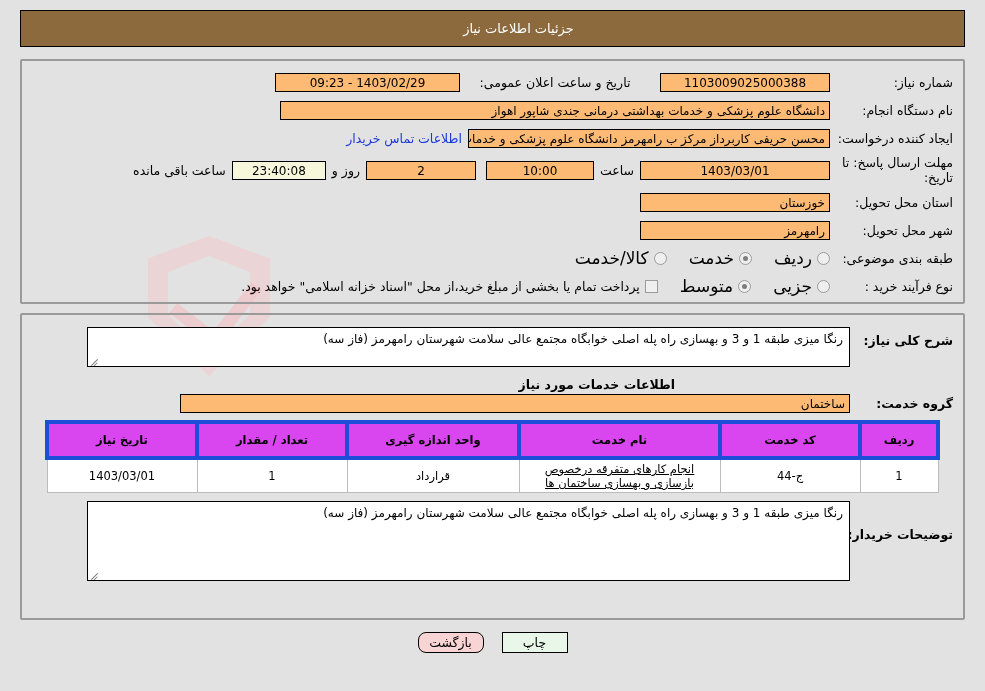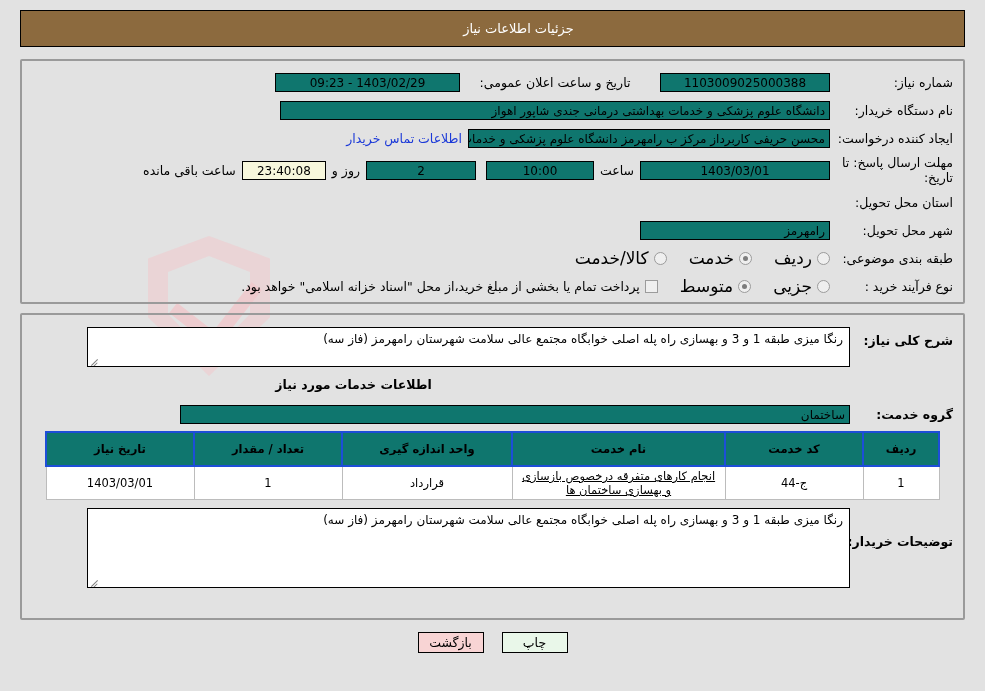--- a/index.html
+++ b/index.html
@@ -113,21 +113,21 @@
     font-size: 12.5px;
     color: #000;
     text-align: right;
     white-space: nowrap;
   }
   .lbl.w150 { width: 123px; }
   .lbl.bold { font-weight: bold; }
 
   .fld {
     border: 1px solid #000;
-    background: #0f766e;
+    background: #fdba74;
     height: 19px;
     line-height: 19px;
     font-size: 12px;
     padding: 0 4px;
     box-sizing: border-box;
     text-align: center;
     overflow: hidden;
     white-space: nowrap;
     color: #000;
   }
@@ -226,35 +226,35 @@
   }
   .ta .grip::after {
     width: 5px; height: 1px;
     left: 3px; top: 8.5px;
     transform: rotate(-45deg);
   }
 
   .section-head {
     font-size: 12.5px;
     font-weight: bold;
-    margin: 10px 0 11px 0;
-    text-align: center;
+    margin: 10px 0 0 0;
+    text-align: right;
     padding-right: 278px;
   }
 
   
   table.grid {
     border-collapse: collapse;
     width: 895px;
     margin: 4px auto 0 auto;
     font-size: 11.5px;
   }
   table.grid th {
-    background: #0f766e;
-    border: 2px solid #1d4ed8;
+    background: #d946ef;
+    border: 4px solid #1d4ed8;
     height: 28px;
     font-weight: bold;
     color: #000;
     font-size: 11.5px;
     padding: 2px 20px;
     text-align: center;
   }
   table.grid td {
     background: #fff;
     border: 1px solid #bcbcbc;
@@ -279,21 +279,21 @@
     min-width: 66px;
     line-height: 19px;
     font-size: 12.5px;
     text-align: center;
     box-sizing: border-box;
     cursor: pointer;
     padding: 0 10px;
     color: #000;
   }
   .btn.print { background: #e9f7e9; }
-  .btn.back  { background: #f8d4d4; }
+  .btn.back  { background: #f8d4d4; border-radius: 8px; }
 </style>
 </head>
 <body>
 
 <div class="watermark">
   <div class="wm-shield"></div>
   <div class="wm-shield-inner"></div>
   <div class="wm-check"></div>
 </div>
 
@@ -307,44 +307,45 @@
 
     <div class="row">
       <div class="lbl w150">شماره نیاز:</div>
       <div class="fld num" style="width:170px">1103009025000388</div>
       <div class="gap"></div>
       <div class="lbl" style="width:190px;text-align:center;">تاریخ و ساعت اعلان عمومی:</div>
       <div class="fld num" style="width:185px">09:23 - 1403/02/29</div>
     </div>
 
     <div class="row">
-      <div class="lbl w150">نام دستگاه خریدار:</div>
+      <div class="lbl w150">نام دستگاه انجام:</div>
       <div class="fld rt" style="width:550px">دانشگاه علوم پزشکی و خدمات بهداشتی درمانی جندی شاپور اهواز</div>
     </div>
 
     <div class="row">
       <div class="lbl w150">ایجاد کننده درخواست:</div>
       <div class="fld rt" style="width:362px">محسن حریفی کاربرداز مرکز ب رامهرمز دانشگاه علوم پزشکی و خدمات بهداشتی</div>
       <a class="link">اطلاعات تماس خریدار</a>
     </div>
 
     <div class="row">
       <div class="lbl w150" style="white-space:normal;line-height:15px;">مهلت ارسال پاسخ: تا تاریخ:</div>
       <div class="fld num" style="width:190px">1403/03/01</div>
       <div class="mini-lbl">ساعت</div>
       <div class="fld num" style="width:108px">10:00</div>
       <div class="gap"></div>
       <div class="fld num" style="width:110px">2</div>
       <div class="mini-lbl">روز و</div>
-      <div class="fld num cream" style="width:84px">23:40:08</div>
+      <div class="fld num cream" style="width:94px">23:40:08</div>
       <div class="mini-lbl">ساعت باقی مانده</div>
     </div>
 
     <div class="row">
       <div class="lbl w150">استان محل تحویل:</div>
+      <div class="fld rt" style="width:190px">خوزستان</div>
     </div>
 
     <div class="row">
       <div class="lbl w150">شهر محل تحویل:</div>
       <div class="fld rt" style="width:190px">رامهرمز</div>
     </div>
 
     <div class="row">
       <div class="lbl w150">طبقه بندی موضوعی:</div>
       <div class="radio-wrap">

